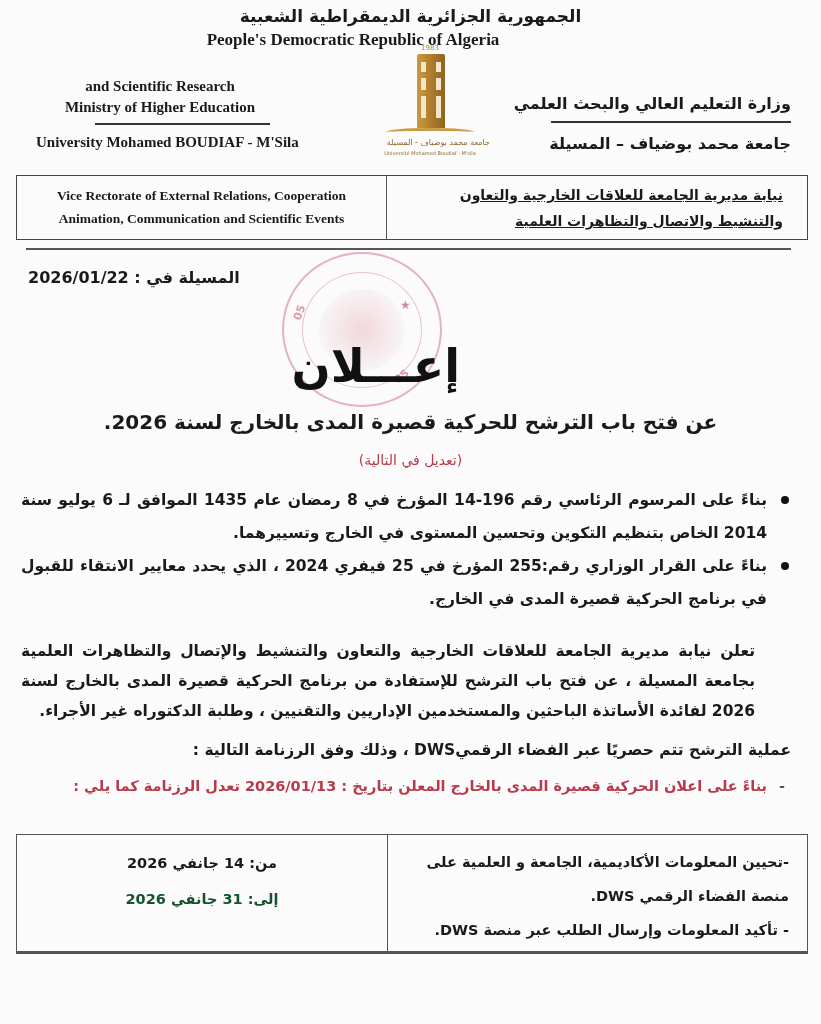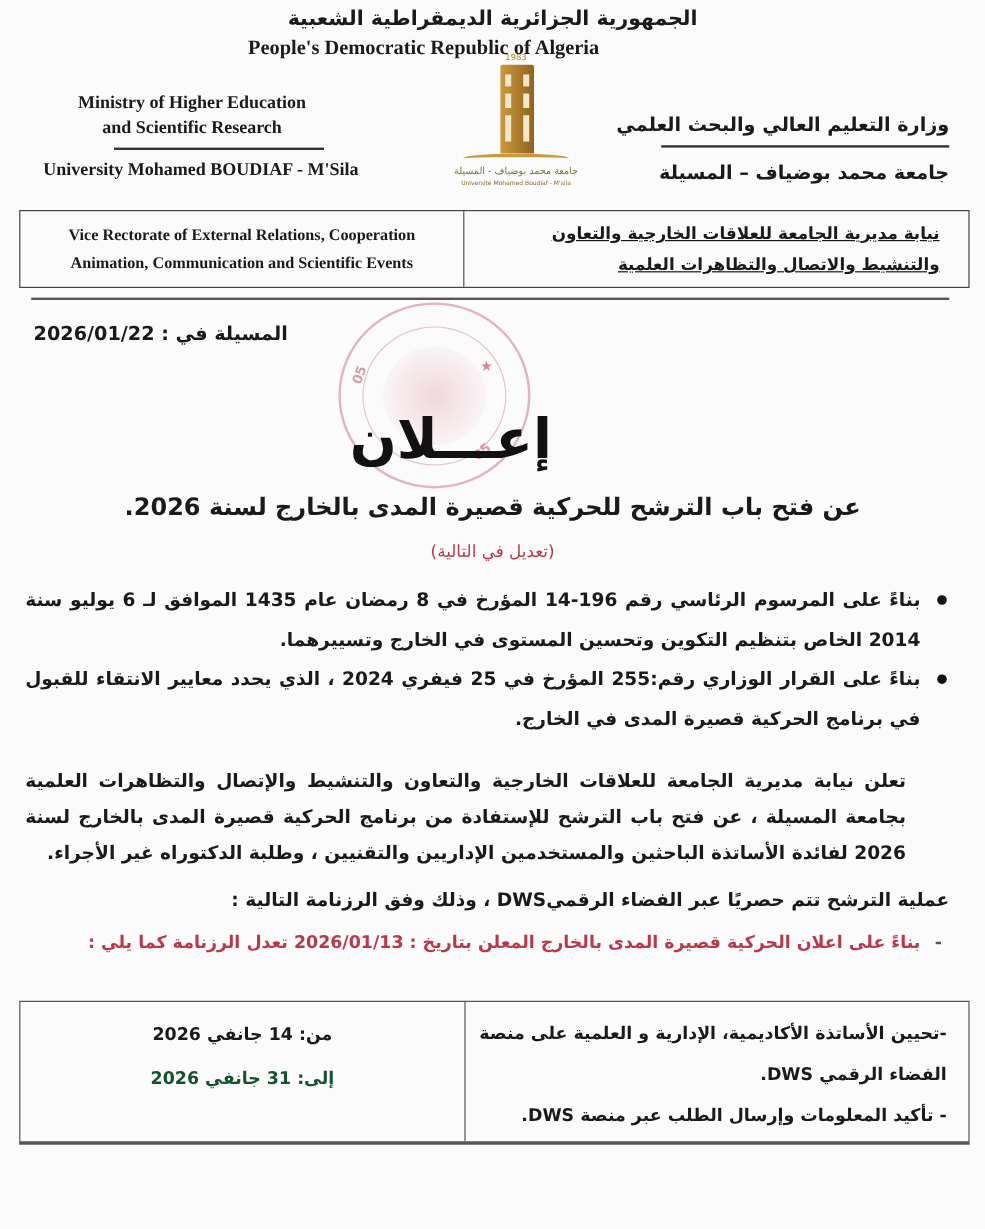--- a/index.html
+++ b/index.html
@@ -21,21 +21,21 @@
   #hdr-ministry-ar { top: 94px; right: 30px; font-size: 16px; white-space: nowrap; }
   #hdr-ministry-ar-rule { top: 121px; right: 30px; width: 240px; height: 2px; background: #333; }
   #hdr-univ-ar { top: 134px; right: 30px; font-size: 16px; white-space: nowrap; }
 
   
   #logo { top: 44px; left: 370px; width: 120px; height: 115px; }
   #logo .yr { position:absolute; top:0; left:44px; width:32px; text-align:center; font-size:7px; color:#b08a3a; }
   #logo .tower { position:absolute; top:10px; left:47px; width:28px; height:74px; background: linear-gradient(90deg,#c99a3f,#a8772a 60%,#8e6420); border-radius: 2px 2px 0 0; }
   #logo .tower .w { position:absolute; width:5px; background:#f3e7c8; }
   #logo .book { position:absolute; top:84px; left:16px; width:88px; height:8px; border-top: 3px solid #c99a3f; border-radius: 50% 50% 0 0; }
-  #logo .cap1 { position:absolute; top:94px; left:0; width:120px; text-align:center; font-size:8px; color:#8a6a2e; direction: rtl; }
+  #logo .cap1 { position:absolute; top:94px; left:0; width:120px; font-size:8px; color:#8a6a2e; direction: rtl; }
   #logo .cap2 { position:absolute; top:106px; left:0; width:120px; text-align:center; font-size:5px; color:#8a6a2e; }
 
   
   #dept-box { top: 175px; left: 16px; width: 792px; height: 65px; border: 1.5px solid #444; display: flex; }
   #dept-en { width: 370px; padding-top: 8px; text-align: center; font-size: 13.5px; line-height: 23px; border-right: 1.5px solid #555; }
   #dept-ar { flex: 1; padding-top: 6px; padding-right: 24px; text-align: right; font-size: 14px; line-height: 26px; text-decoration: underline; }
   #dept-underline { top: 248px; left: 26px; width: 765px; height: 2px; background: #555; }
 
   
   #date-line { top: 268px; left: 28px; font-size: 16px; white-space: nowrap; }
@@ -72,22 +72,22 @@
   #schedule .dates { flex: 1; padding: 10px 0 0 0; font-size: 14.5px; line-height: 36px; text-align: center; }
   #schedule .dates .to { color: #14532d; }
 </style>
 </head>
 <body>
 
 <div id="hdr-ar-republic" class="abs ar">الجمهورية الجزائرية الديمقراطية الشعبية</div>
 <div id="hdr-en-republic" class="abs serif">People's Democratic Republic of Algeria</div>
 
 <div id="hdr-ministry-en" class="abs serif">
+  <div>and Scientific Research</div>
   <div>Ministry of Higher Education</div>
-  <div>and Scientific Research</div>
 </div>
 <div id="hdr-ministry-en-rule" class="abs"></div>
 <div id="hdr-univ-en" class="abs serif">University Mohamed BOUDIAF  -  M'Sila</div>
 
 <div id="hdr-ministry-ar" class="abs ar">وزارة التعليم العالي والبحث العلمي</div>
 <div id="hdr-ministry-ar-rule" class="abs"></div>
 <div id="hdr-univ-ar" class="abs ar">جامعة محمد بوضياف – المسيلة</div>
 
 <div id="logo" class="abs">
   <div class="yr">1983</div>
@@ -147,20 +147,20 @@
 
 <div id="dws-line" class="abs ar para">عملية الترشح تتم حصريًا عبر الفضاء الرقميDWS ، وذلك وفق الرزنامة التالية :</div>
 
 <div id="red-line" class="abs ar para">
   <span class="dash">-</span>
   <span>بناءً على اعلان الحركية قصيرة المدى بالخارج المعلن بتاريخ : 2026/01/13 تعدل الرزنامة كما يلي :</span>
 </div>
 
 <div id="schedule" class="abs ar">
   <div class="task">
-    <div>-تحيين الأساتذة الأكاديمية، الإدارية و العلمية على منصة الفضاء الرقمي DWS.</div>
+    <div>-تحيين المعلومات الأكاديمية، الجامعة و العلمية على منصة الفضاء الرقمي DWS.</div>
     <div>- تأكيد المعلومات وإرسال الطلب عبر منصة DWS.</div>
   </div>
   <div class="dates">
     <div>من: 14 جانفي 2026</div>
     <div class="to">إلى: 31 جانفي 2026</div>
   </div>
 </div>
 
 </body></html>

